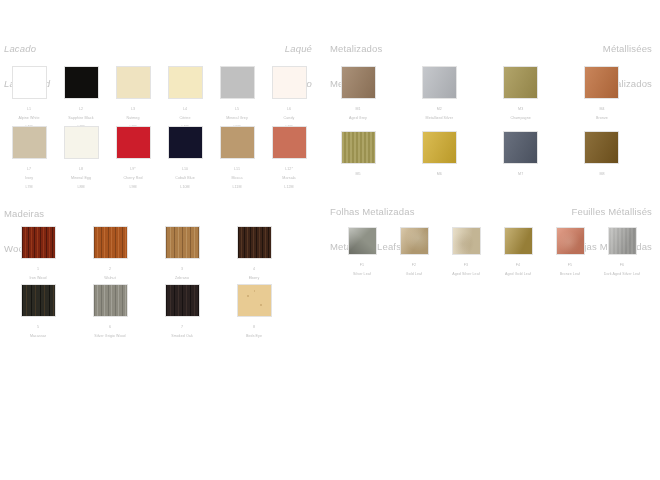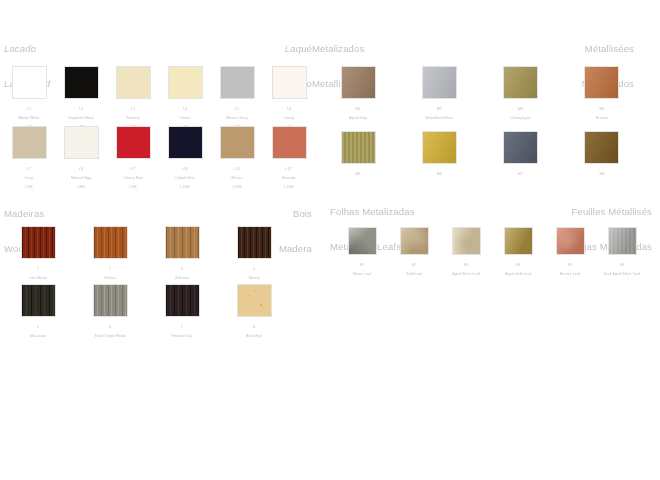--- a/index.html
+++ b/index.html
@@ -177,21 +177,21 @@
   <div class="swatch-cell">
     <div class="chip chip-lacquer" style="background:#ca7059;"></div>
     <div class="caption">
       <span class="cap-code">L12*</span>
       <span class="cap-name">Marsala</span>
       <span class="cap-ref">L12M</span>
     </div>
   </div>
 </div>
 
-<div class="section-head" style="left:312px; top:20px; width:322px;">
+<div class="section-head" style="left:330px; top:20px; width:322px;">
   <div class="head-block">
     <span class="head-l1">Metalizados</span>
     <span class="head-l2">Metallized</span>
   </div>
   <div class="head-block right">
     <span class="head-l1">Métallisées</span>
     <span class="head-l2">Metalizados</span>
   </div>
 </div>
 
@@ -255,24 +255,20 @@
       <span class="cap-name"></span>
     </div>
   </div>
 </div>
 
 <div class="section-head" style="left:4px; top:185px; width:308px;">
   <div class="head-block">
     <span class="head-l1">Madeiras</span>
     <span class="head-l2">Wood</span>
   </div>
-  <div class="head-block right">
-    <span class="head-l1">Bois</span>
-    <span class="head-l2">Madera</span>
-  </div>
 </div>
 
 <div class="swatch-grid" style="left:12px; top:226px; width:268px; justify-content:space-between;">
   <div class="swatch-cell">
     <div class="chip chip-wood" style="background:#7d2511; background-image:repeating-linear-gradient(90deg,rgba(0,0,0,.35) 0 1px,rgba(0,0,0,0) 1px 3px,rgba(200,90,40,.35) 3px 4px,rgba(0,0,0,0) 4px 6px);"></div>
     <div class="caption">
       <span class="cap-code">1</span>
       <span class="cap-name">Iron Wood</span>
     </div>
   </div>

